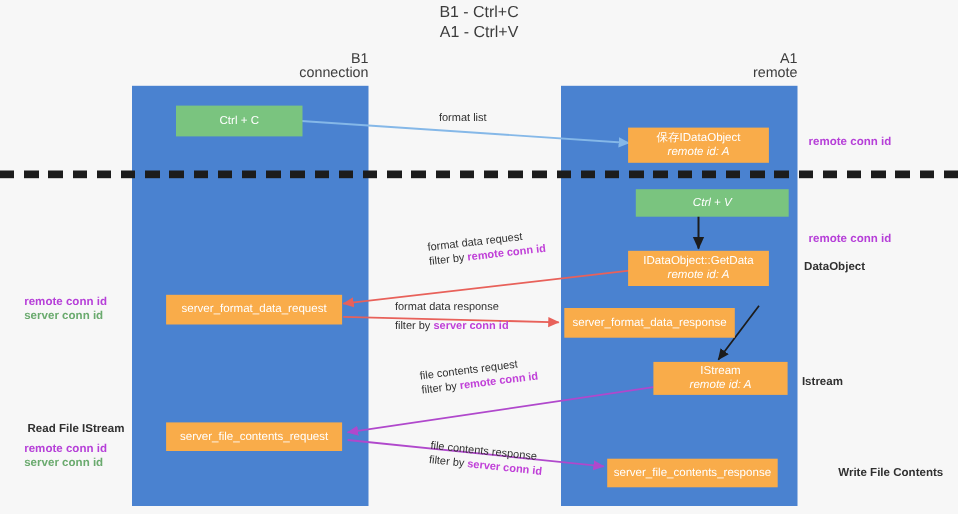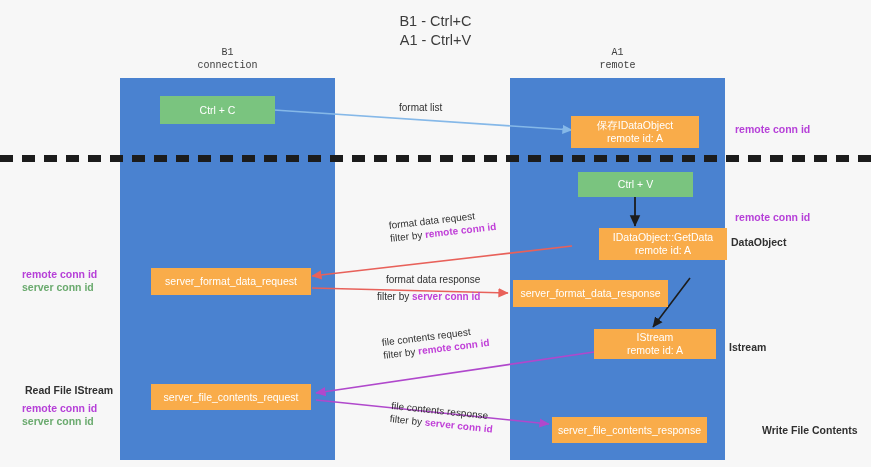--- a/index.html
+++ b/index.html
@@ -17,34 +17,33 @@
   }
   .lane {
     position: absolute;
     background: #4a82d0;
   }
   #lane-b1 { left: 120px; top: 78px; width: 215px; height: 382px; }
   #lane-a1 { left: 510px; top: 78px; width: 215px; height: 382px; }
 
   .lane-header {
     position: absolute;
-    text-align: center;
-    font-size: 10px;
+    text-align: right;
+    font-size: 13px;
     color: #3c3c3c;
     line-height: 13px;
     width: 215px;
-    font-family: Liberation Mono, monospace;
   }
   #hdr-b1 { left: 120px; top: 46px; }
   #hdr-a1 { left: 510px; top: 46px; }
 
   #title {
     position: absolute;
     left: 0;
-    top: 12px;
+    top: 2px;
     width: 871px;
     text-align: center;
     font-size: 14.5px;
     color: #3c3c3c;
     line-height: 19px;
   }
 
   .node {
     position: absolute;
     box-sizing: border-box;
@@ -53,21 +52,21 @@
     align-items: center;
     justify-content: center;
     color: #ffffff;
     font-size: 10.5px;
     line-height: 13px;
     text-align: center;
     padding: 2px 4px;
   }
   .node.green { background: #7ac47f; }
   .node.orange { background: #f9ac4a; }
-  .node .l2 { font-size: 10.5px; }
+  .node .l2 { font-size: 10.5px; font-style: italic; }
 
   .side-label {
     position: absolute;
     font-size: 10.5px;
     line-height: 13px;
     white-space: nowrap;
   }
   .c-black { color: #303030; font-weight: bold; }
   .c-magenta { color: #b640d8; font-weight: bold; }
   .c-green { color: #6aaa6e; font-weight: bold; }
@@ -153,25 +152,25 @@
 
   <div class="node green" id="n-ctrl-c" style="left:160px; top:96px; width:115px; height:28px;align-items:center;">
     <div>Ctrl + C</div>
   </div>
 
   <div class="node orange" id="n-save-dataobject" style="left:571px; top:116px; width:128px; height:32px;">
     <div>保存IDataObject</div>
     <div class="l2">remote id: A</div>
   </div>
 
-  <div class="node green" id="n-ctrl-v" style="left:578px; top:172px; width:115px; height:25px;">
+  <div class="node green" id="n-ctrl-v" style="left:578px; top:172px; width:139px; height:25px;font-style:italic;">
     <div>Ctrl + V</div>
   </div>
 
-  <div class="node orange" id="n-getdata" style="left:599px; top:228px; width:128px; height:32px;">
+  <div class="node orange" id="n-getdata" style="left:571px; top:228px; width:128px; height:32px;">
     <div>IDataObject::GetData</div>
     <div class="l2">remote id: A</div>
   </div>
 
   <div class="node orange" id="n-sfdres" style="left:513px; top:280px; width:155px; height:27px;">
     <div>server_format_data_response</div>
   </div>
 
   <div class="node orange" id="n-sfdreq" style="left:151px; top:268px; width:160px; height:27px;">
     <div>server_format_data_request</div>
@@ -194,21 +193,21 @@
 
   <div class="edge-label" style="left:399px; top:101px;">
     <span>format list</span>
   </div>
 
   <div class="edge-label" style="left:388px; top:219px; transform: rotate(-6.5deg);">
     <div>format data request</div>
     <div><span>filter by </span><span class="lab-magenta">remote conn id</span></div>
   </div>
 
-  <div class="edge-label" style="left:377px; top:273px;text-align:right;">
+  <div class="edge-label" style="left:359px; top:273px;">
     <div>format data response</div>
     <div style="margin-top:4px;"><span>filter by </span><span class="lab-magenta">server conn id</span></div>
   </div>
 
   <div class="edge-label" style="left:381px; top:336px; transform: rotate(-7deg);">
     <div>file contents request</div>
     <div><span>filter by </span><span class="lab-magenta">remote conn id</span></div>
   </div>
 
   <div class="edge-label" style="left:392px; top:399px; transform: rotate(6deg);">

